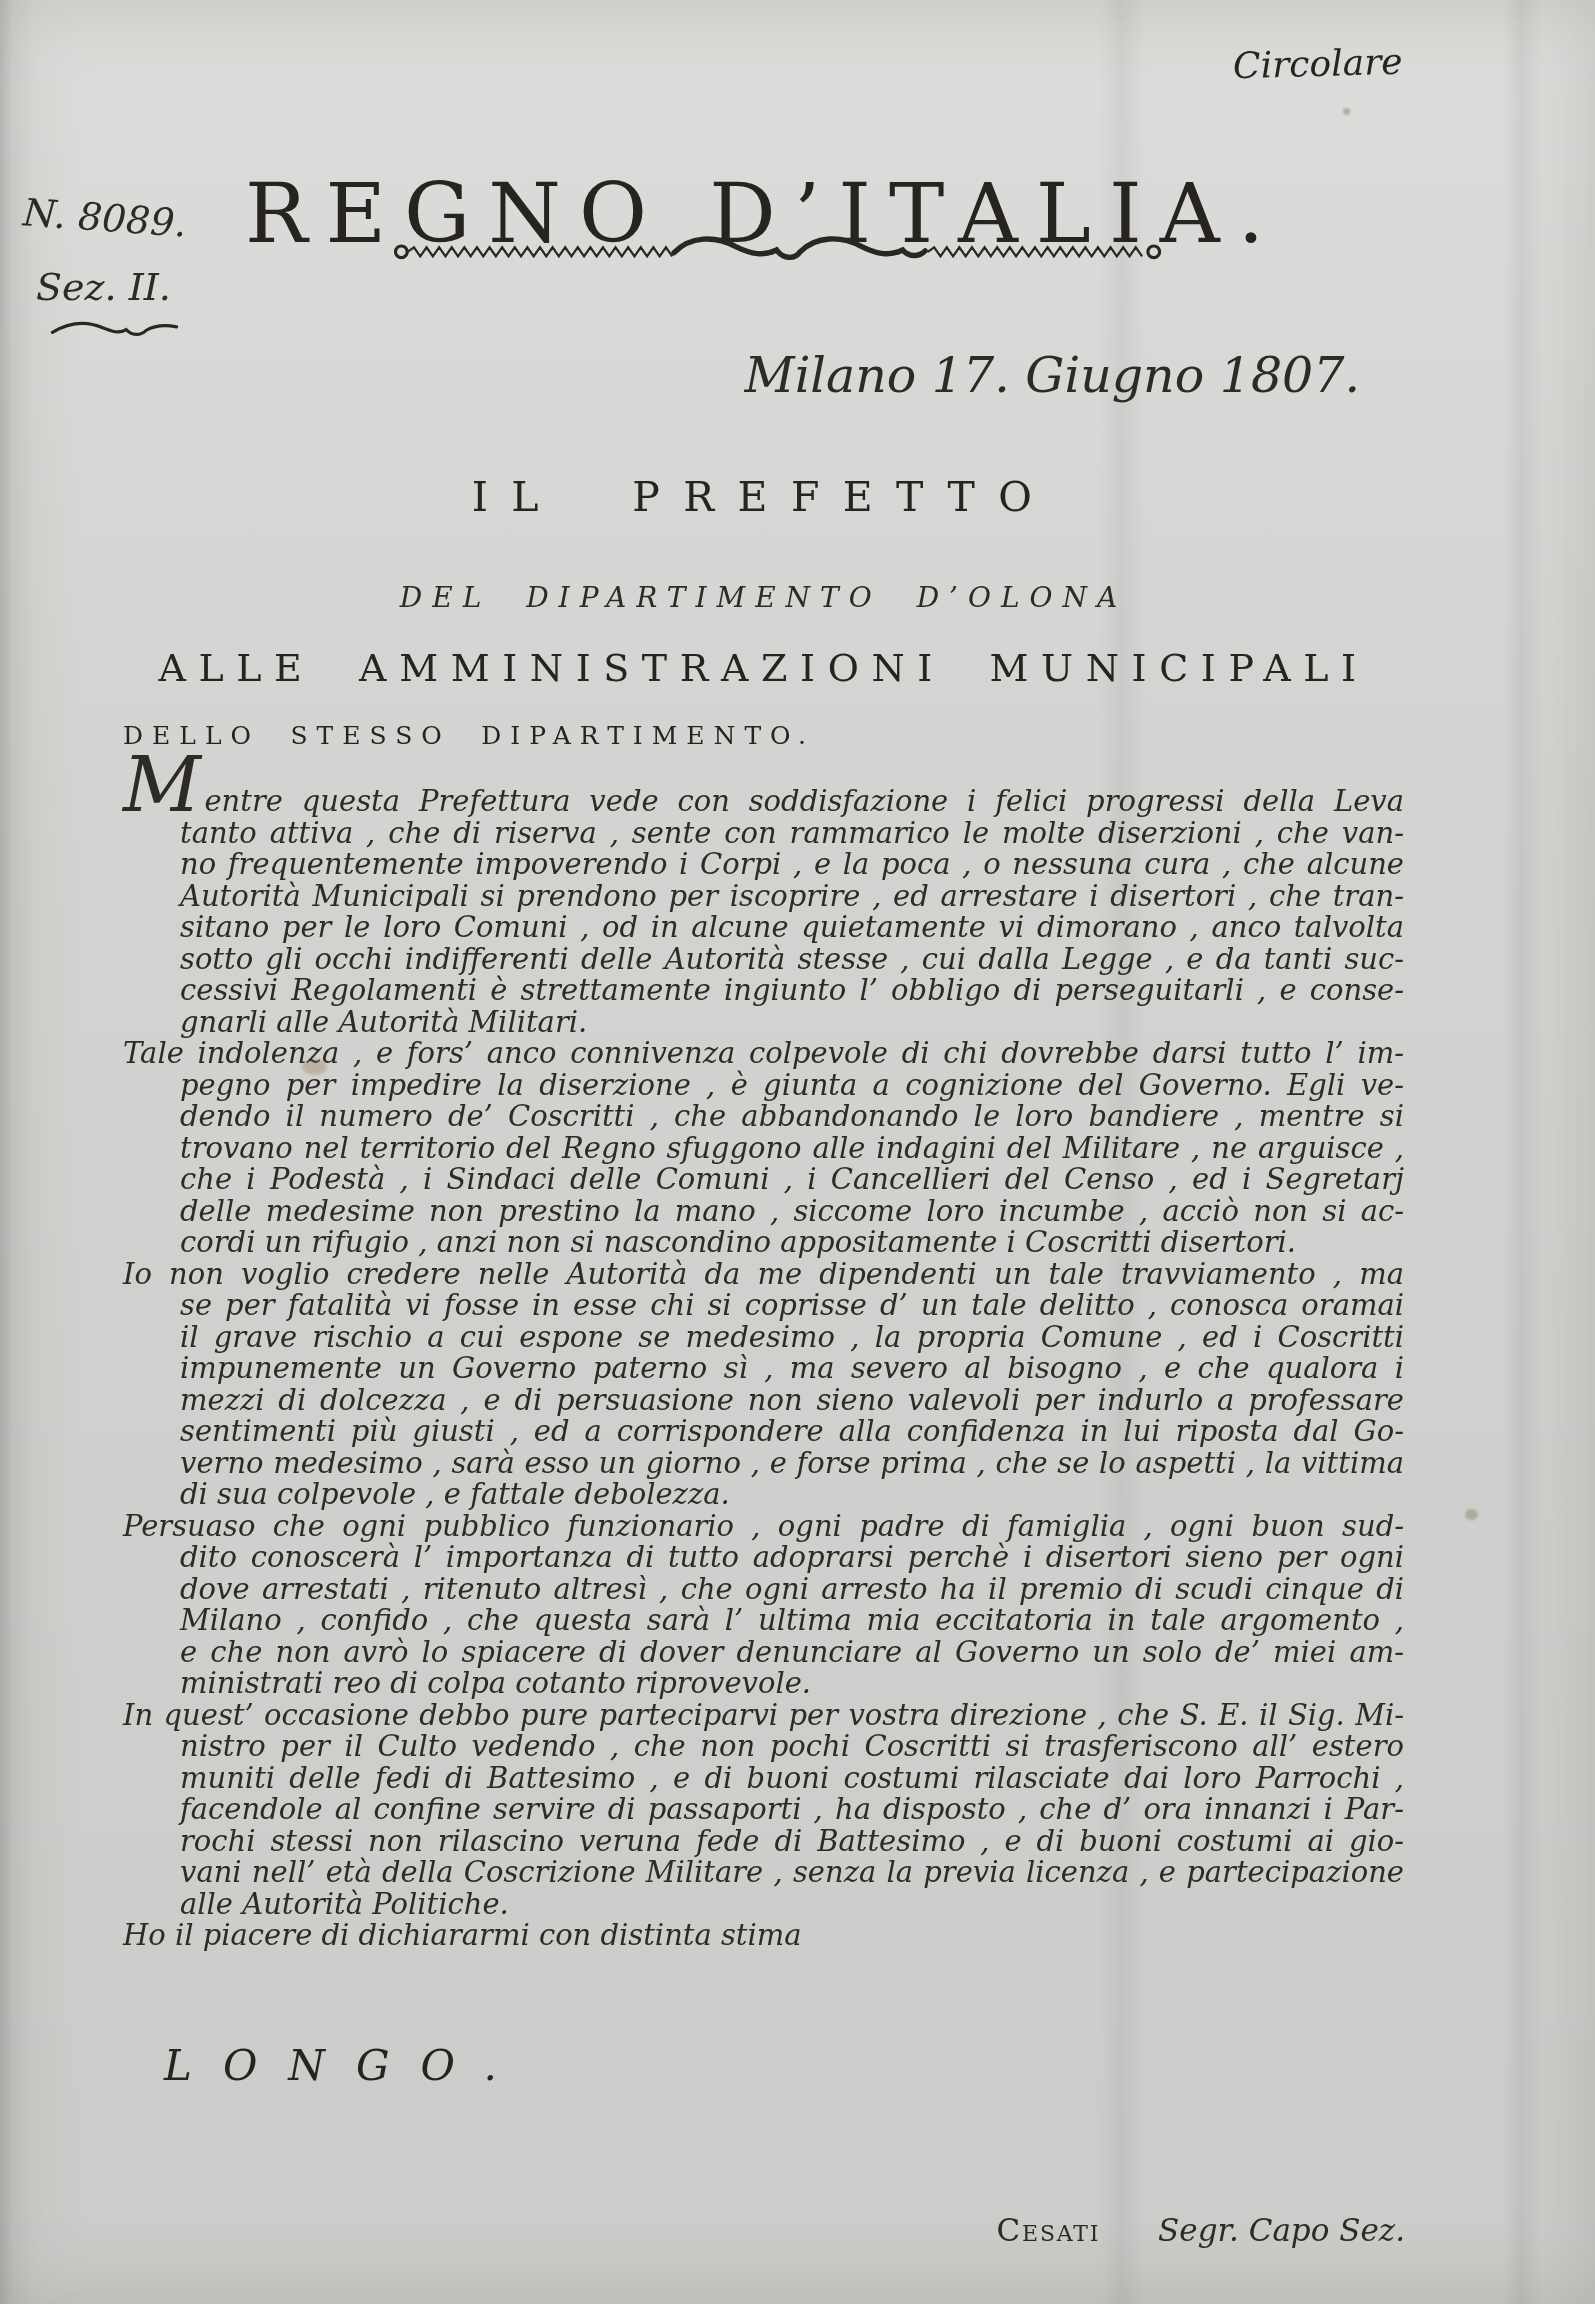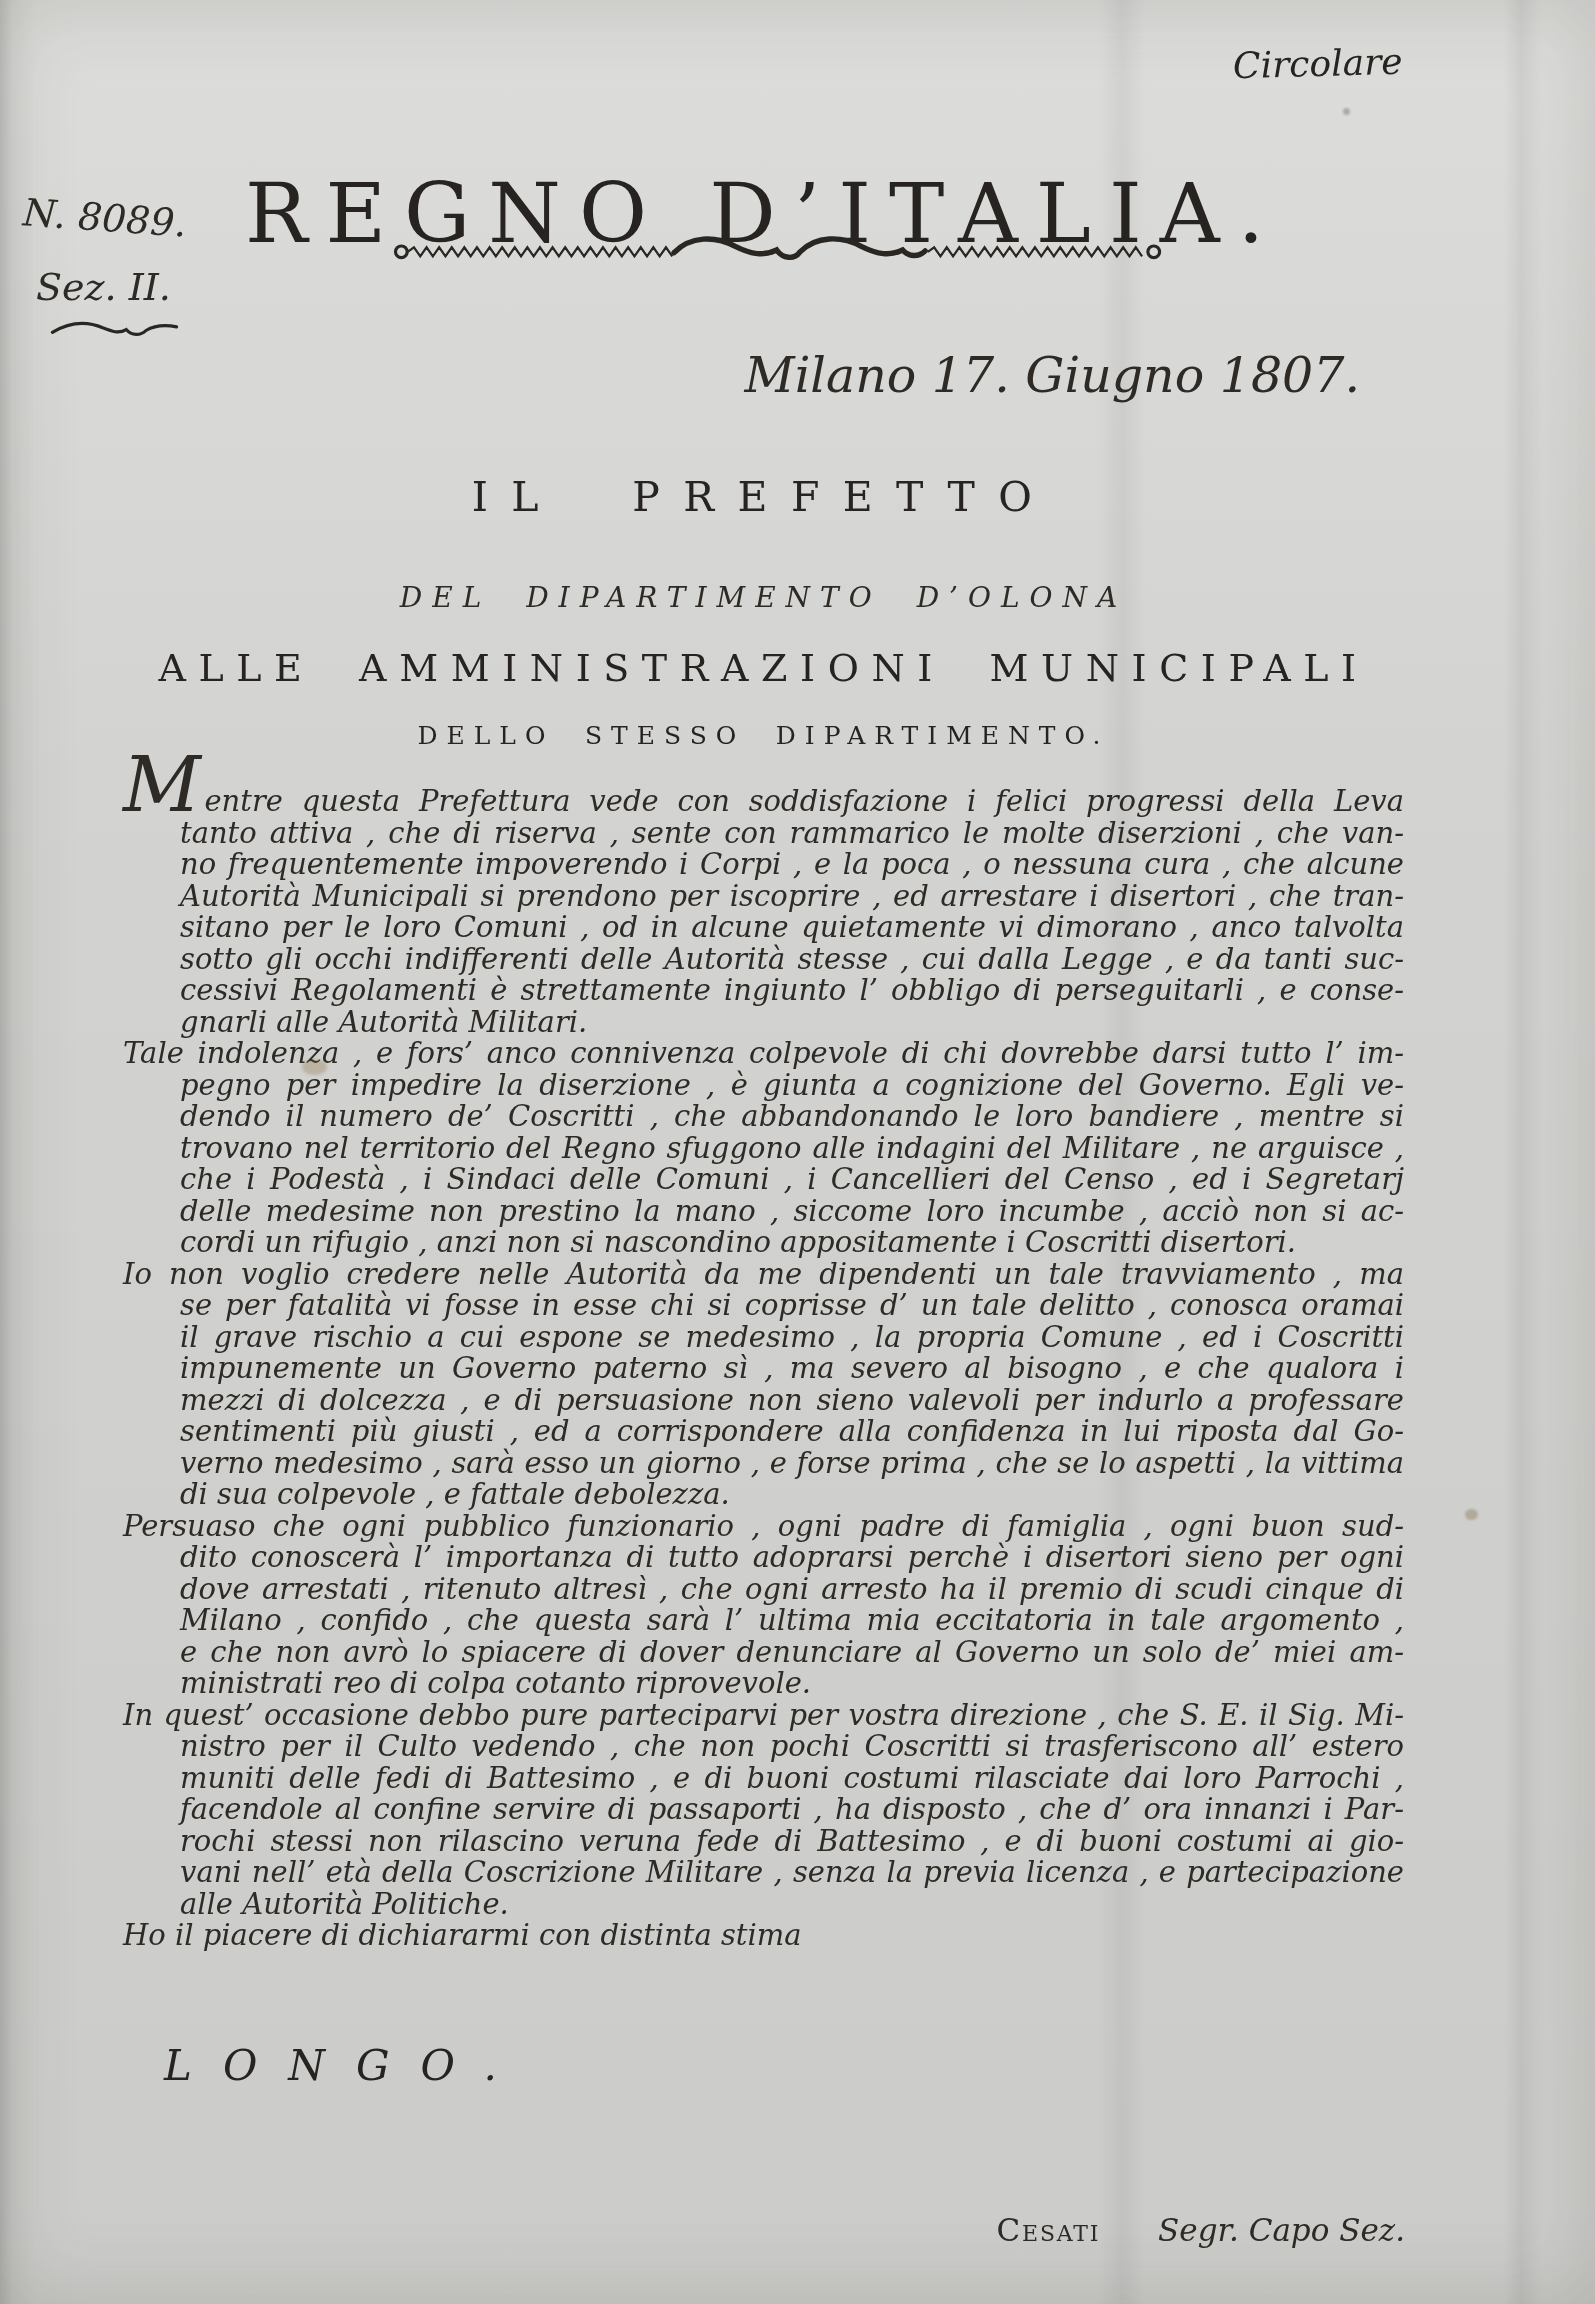--- a/index.html
+++ b/index.html
@@ -64,21 +64,21 @@
     font-style: italic; font-size: 28px; letter-spacing: 10px; word-spacing: 16px;
   }
   .addr1 {
     top: 646px; left: 123px; width: 1281px;
     text-align: center; white-space: nowrap;
     font-size: 38px; letter-spacing: 12.6px; word-spacing: 20px;
     color: var(--heading-ink, #262320);
   }
   .addr2 {
     top: 721px; left: 123px; width: 1281px;
-    text-align: center; white-space: nowrap;
+    text-align: left; white-space: nowrap;
     font-size: 25px; letter-spacing: 9px; word-spacing: 13.5px;
     color: var(--heading-ink, #262320);
   }
   .body-text {
     top: 785px; left: 123px; width: 1281px;
     font-style: italic; font-size: 29px; line-height: 31.5px;
   }
   .line {
     margin-left: 57px;
     text-align: justify;

